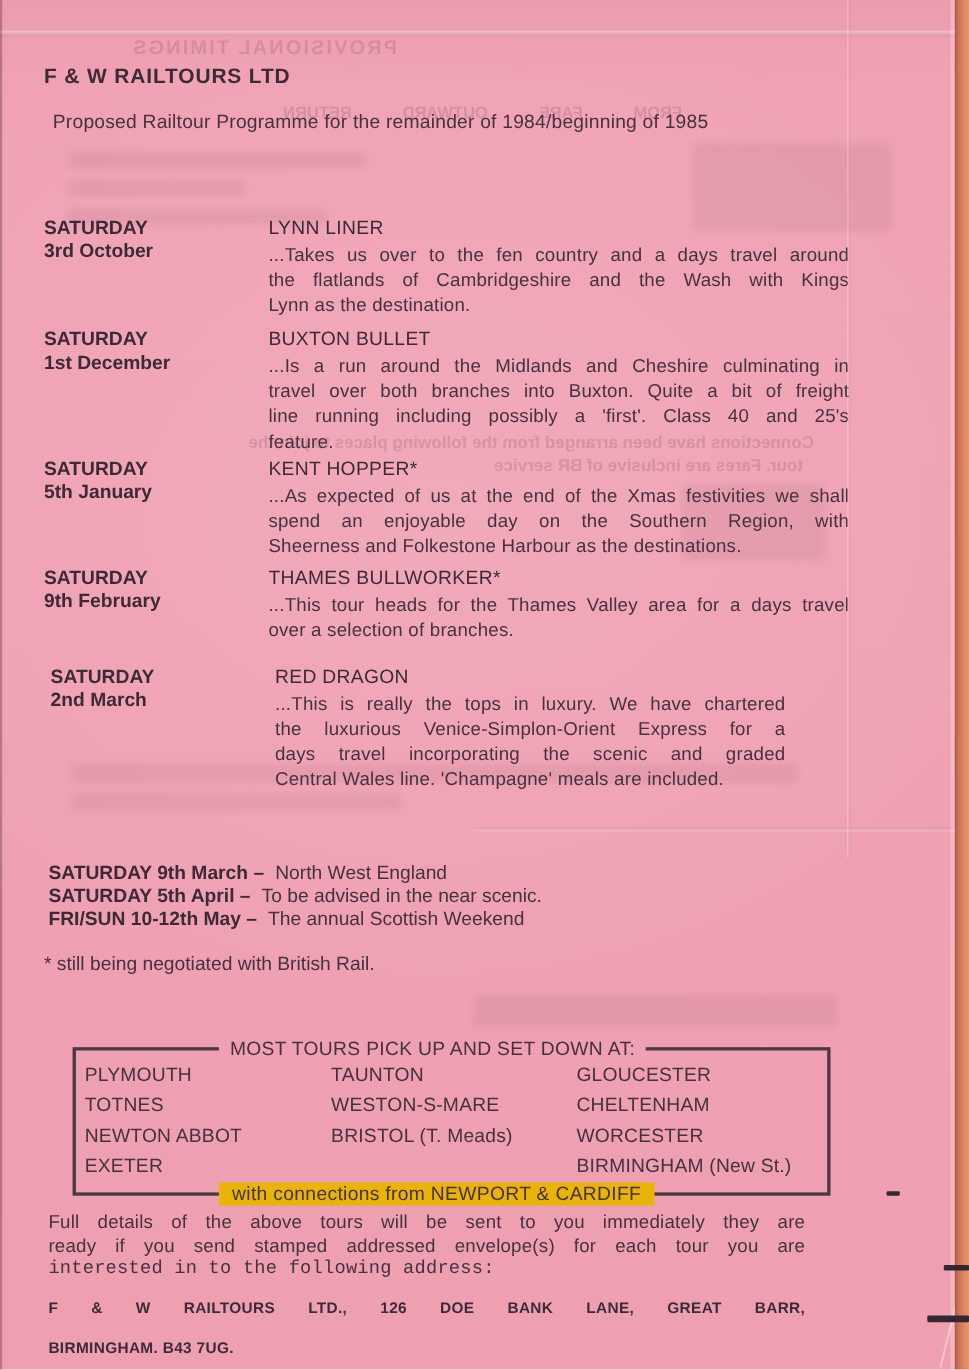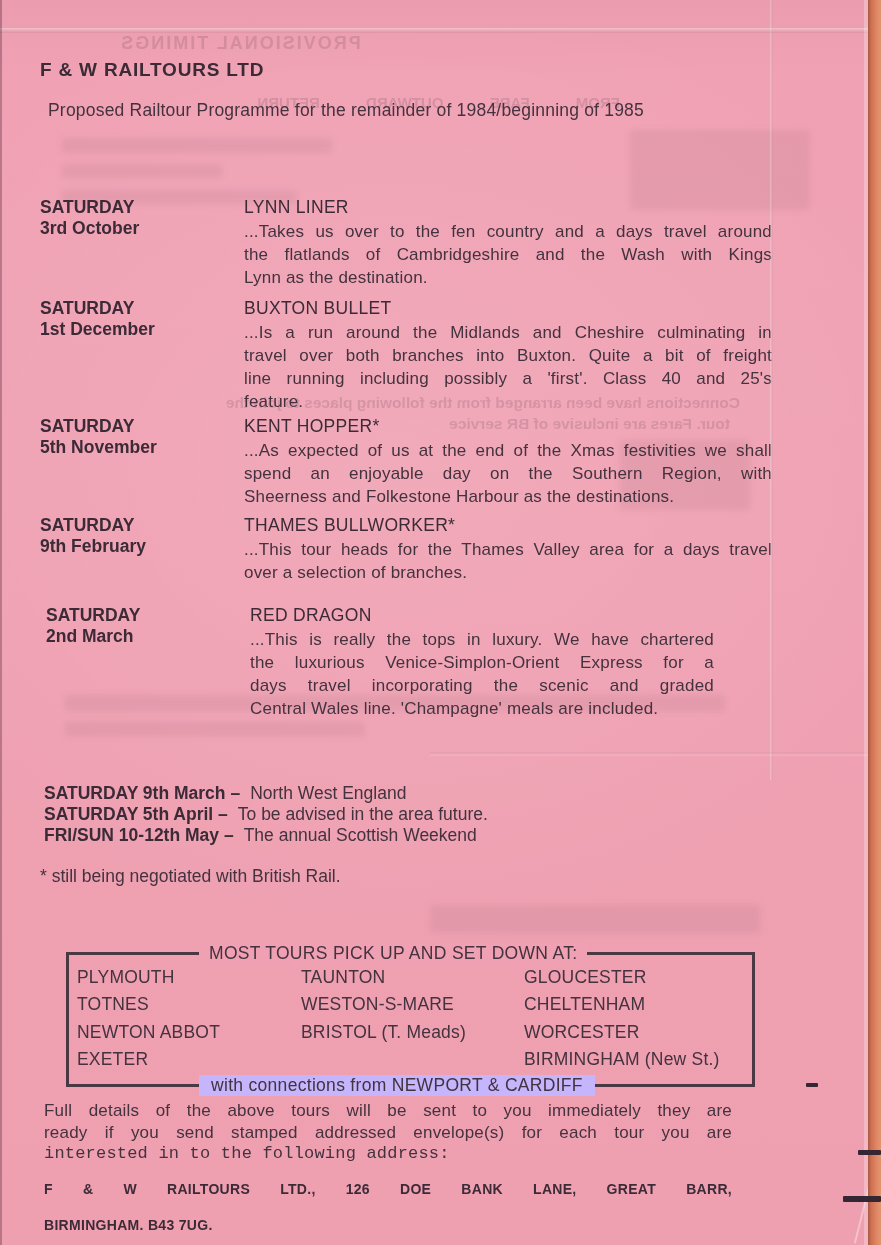--- a/index.html
+++ b/index.html
@@ -58,21 +58,21 @@
   
   .fd-row{position:absolute;left:44px;white-space:nowrap;font-size:17.5px;line-height:21px;}
   .fd-date{font-weight:bold;color:#3c2b37;}
   .fd-detail{margin-left:10px;}
   .footnote{position:absolute;left:40px;top:866px;font-size:17.5px;}
 
   
   .pickup{position:absolute;left:66px;top:952px;width:683px;height:129px;border:3px solid #4a3842;}
   .pickup-title{position:absolute;top:-12px;left:130px;background:#efa1b3;padding:0 10px;
     font-size:17.5px;letter-spacing:0.3px;white-space:nowrap;}
-  .pickup-footer{position:absolute;bottom:-12px;left:130px;background:#c4b5fd;padding:0 12px;
+  .pickup-footer{position:absolute;bottom:-12px;left:130px;background:#eab308;padding:0 12px;
     font-size:17.5px;letter-spacing:0.3px;white-space:nowrap;}
   .box-col{position:absolute;top:9px;font-size:17.5px;line-height:27.3px;letter-spacing:0.2px;}
   .box-col.c1{left:8px;}
   .box-col.c2{left:232px;}
   .box-col.c3{left:455px;}
 
   
   .closing{position:absolute;left:44px;top:1100px;width:688px;}
   .c-line{font-size:17px;line-height:21.6px;text-align:justify;text-align-last:justify;letter-spacing:0.2px;}
   .c-line.last{text-align-last:left;font-family:Liberation Mono, monospace;}
@@ -119,21 +119,21 @@
       <div class="t-title">BUXTON BULLET</div>
       <div class="t-line">...Is a run around the Midlands and Cheshire culminating in</div>
       <div class="t-line">travel over both branches into Buxton. Quite a bit of freight</div>
       <div class="t-line">line running including possibly a 'first'. Class 40 and 25's</div>
       <div class="t-line last">feature.</div>
     </div>
   </div>
 
   <div class="tour" id="tour3" style="top:416px;">
     <div class="t-day">SATURDAY</div>
-    <div class="t-date">5th November</div>
+    <div class="t-date">5th January</div>
     <div class="t-body">
       <div class="t-title">KENT HOPPER*</div>
       <div class="t-line">...As expected of us at the end of the Xmas festivities we shall</div>
       <div class="t-line">spend an enjoyable day on the Southern Region, with</div>
       <div class="t-line last">Sheerness and Folkestone Harbour as the destinations.</div>
     </div>
   </div>
 
   <div class="tour" id="tour4" style="top:515px;">
     <div class="t-day">SATURDAY</div>
@@ -154,21 +154,21 @@
       <div class="t-line">the luxurious Venice-Simplon-Orient Express for a</div>
       <div class="t-line">days travel incorporating the scenic and graded</div>
       <div class="t-line last">Central Wales line. 'Champagne' meals are included.</div>
     </div>
   </div>
 
   <div class="fd-row" style="top:783px;">
     <span class="fd-date">SATURDAY 9th March –</span><span class="fd-detail">North West England</span>
   </div>
   <div class="fd-row" style="top:804px;">
-    <span class="fd-date">SATURDAY 5th April –</span><span class="fd-detail">To be advised in the area future.</span>
+    <span class="fd-date">SATURDAY 5th April –</span><span class="fd-detail">To be advised in the near scenic.</span>
   </div>
   <div class="fd-row" style="top:825px;">
     <span class="fd-date">FRI/SUN 10-12th May –</span><span class="fd-detail">The annual Scottish Weekend</span>
   </div>
 
   <div class="footnote">* still being negotiated with British Rail.</div>
 
   <div class="pickup">
     <span class="pickup-title">MOST TOURS PICK UP AND SET DOWN AT:</span>
     <div class="box-col c1">

